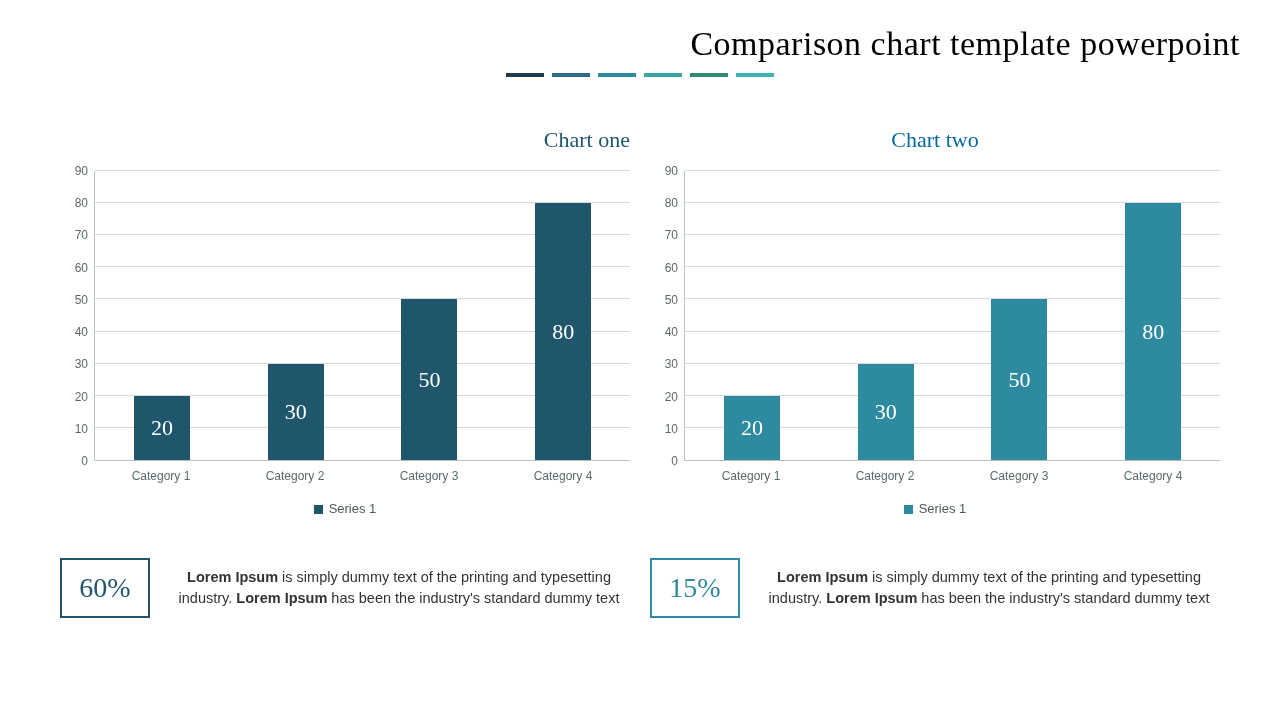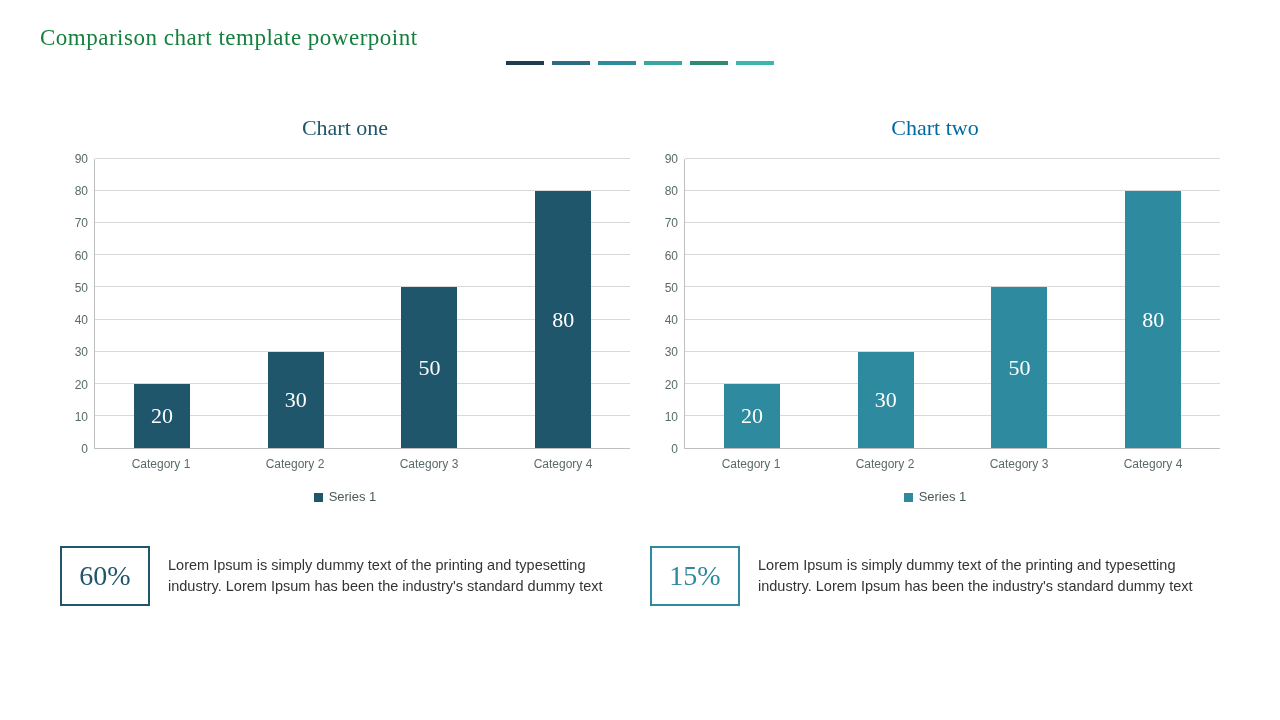--- a/index.html
+++ b/index.html
@@ -1,58 +1,58 @@
 <!DOCTYPE html>
 <html><head>
 <meta charset="utf-8">
 <style>
   * { box-sizing: border-box; margin: 0; padding: 0; }
   html, body { width: 1280px; height: 720px; background: #fff; font-family: Georgia, 'Times New Roman', serif; color: #2a3a3a; }
   .slide { width: 1280px; height: 720px; position: relative; padding: 25px 40px; }
-  .title { text-align: left; font-size: 23px; font-weight: 400; color: #15803d; letter-spacing: 0.5px; }
+  .title { text-align: right; font-size: 34px; font-weight: 400; color: #000000; letter-spacing: 0.5px; }
   .divider { display: flex; justify-content: center; gap: 8px; margin-top: 10px; }
   .divider span { display: block; width: 38px; height: 4px; }
   .charts-row { display: flex; justify-content: space-between; margin-top: 50px; padding: 0 20px; }
   .chart-panel { width: 570px; }
   .chart-title { text-align: center; font-size: 22px; font-weight: 400; margin-bottom: 18px; }
   .chart-area { position: relative; height: 290px; display: flex; }
   .y-axis { width: 34px; position: relative; }
   .y-tick { position: absolute; right: 6px; font-size: 12px; color: #5a6a6a; transform: translateY(50%); font-family: Arial, sans-serif; }
   .plot { flex: 1; position: relative; border-left: 1px solid #bfbfbf; border-bottom: 1px solid #bfbfbf; }
   .grid-line { position: absolute; left: 0; right: 0; height: 1px; background: #d9d9d9; }
   .bars { position: absolute; inset: 0; display: flex; }
   .bar-slot { flex: 1; display: flex; align-items: flex-end; justify-content: center; }
   .bar { width: 56px; display: flex; align-items: center; justify-content: center; color: #fff; font-size: 22px; font-family: Georgia, serif; }
   .x-axis { display: flex; margin-left: 34px; }
   .x-label { flex: 1; text-align: center; font-size: 12px; color: #5a6a6a; padding-top: 8px; font-family: Arial, sans-serif; }
   .legend { text-align: center; margin-top: 18px; font-size: 13px; color: #4a5a5a; font-family: Arial, sans-serif; }
   .legend .swatch { display: inline-block; width: 9px; height: 9px; margin-right: 6px; vertical-align: middle; }
-  .stats-row { display: flex; justify-content: space-between; margin-top: 42px; padding: 0 20px; }
+  .stats-row { display: flex; justify-content: space-between; margin-top: 42px; padding: 0 20px; text-align: center; }
   .stat { width: 570px; display: flex; align-items: center; gap: 18px; }
   .stat-box { width: 90px; height: 60px; border: 2px solid; display: flex; align-items: center; justify-content: center; font-size: 28px; font-family: Georgia, serif; flex-shrink: 0; }
   .stat-text { font-size: 14.5px; line-height: 1.45; color: #333; font-family: Arial, sans-serif; }
-  .stat-text b { font-weight: normal; }
+  .stat-text b { font-weight: bold; }
 </style>
 </head>
 <body>
 
 <div class="slide">
   <h1 class="title">Comparison chart template powerpoint</h1>
   <div class="divider">
       <span style="background: rgb(31, 59, 77);"></span>
       <span style="background: rgb(46, 107, 133);"></span>
       <span style="background: rgb(46, 138, 158);"></span>
       <span style="background: rgb(58, 166, 160);"></span>
       <span style="background: rgb(46, 138, 114);"></span>
       <span style="background: rgb(58, 181, 176);"></span>
     </div>
 
   <div class="charts-row">
       <div class="chart-panel">
-        <div class="chart-title" style="color: rgb(31, 86, 107);">Chart one</div>
+        <div class="chart-title" style="color: rgb(31, 86, 107); text-align: right;">Chart one</div>
         <div class="chart-area">
           <div class="y-axis">
             <div class="y-tick" style="bottom: 0%;">0</div>
             <div class="y-tick" style="bottom: 11.1111%;">10</div>
             <div class="y-tick" style="bottom: 22.2222%;">20</div>
             <div class="y-tick" style="bottom: 33.3333%;">30</div>
             <div class="y-tick" style="bottom: 44.4444%;">40</div>
             <div class="y-tick" style="bottom: 55.5556%;">50</div>
             <div class="y-tick" style="bottom: 66.6667%;">60</div>
             <div class="y-tick" style="bottom: 77.7778%;">70</div>

